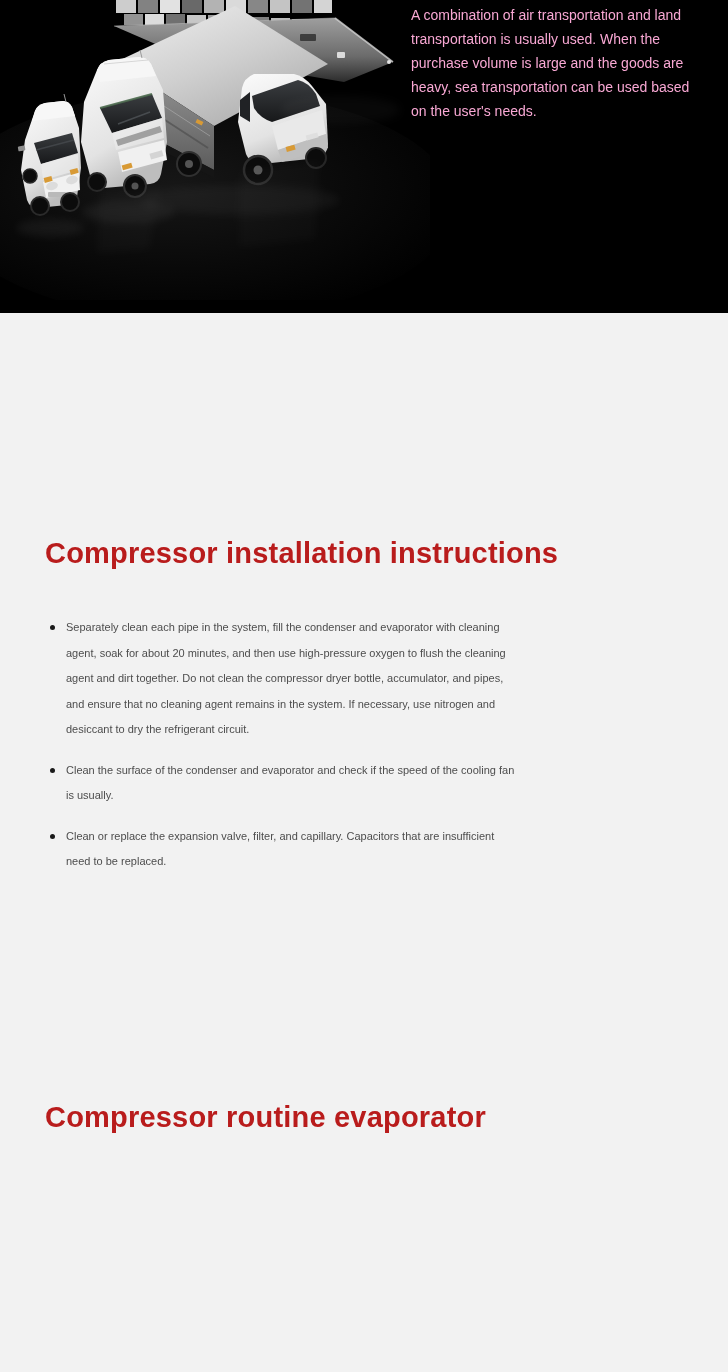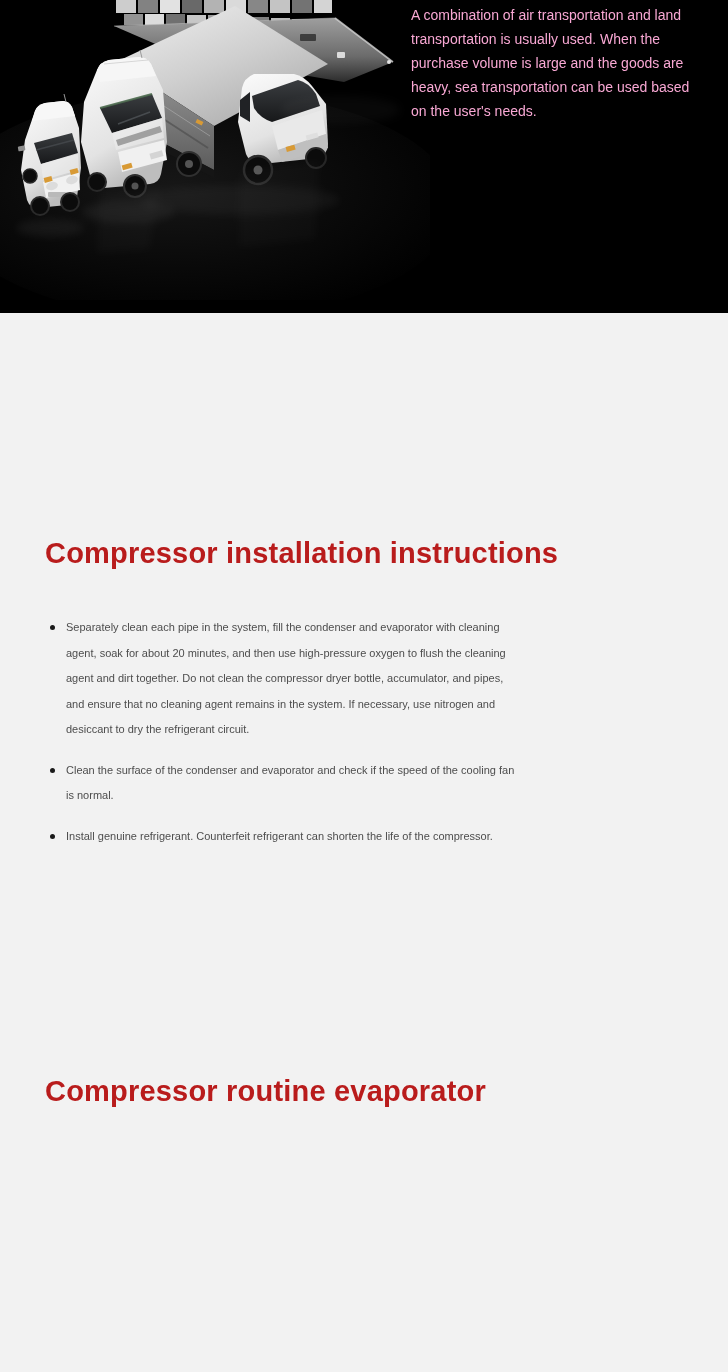--- a/index.html
+++ b/index.html
@@ -241,19 +241,19 @@
 
   <p class="hero-caption">A combination of air transportation and land transportation is usually used. When the purchase volume is large and the goods are heavy, sea transportation can be used based on the user's needs.</p>
 </div>
 
 <div class="content">
 
   <h2 class="section-heading heading-installation">Compressor installation instructions</h2>
 
   <ul class="bullet-list">
     <li>Separately clean each pipe in the system, fill the condenser and evaporator with cleaning agent, soak for about 20 minutes, and then use high-pressure oxygen to flush the cleaning agent and dirt together. Do not clean the compressor dryer bottle, accumulator, and pipes, and ensure that no cleaning agent remains in the system. If necessary, use nitrogen and desiccant to dry the refrigerant circuit.</li>
-    <li>Clean the surface of the condenser and evaporator and check if the speed of the cooling fan is normal.</li>
-    <li>Install genuine refrigerant. Counterfeit refrigerant can shorten the life of the compressor.</li>
+    <li>Clean the surface of the condenser and evaporator and check if the speed of the cooling fan is usually.</li>
+    <li>Clean or replace the expansion valve, filter, and capillary. Capacitors that are insufficient need to be replaced.</li>
   </ul>
 
   <h2 class="section-heading heading-maintenance">Compressor routine evaporator</h2>
 
 </div>
 
 </body></html>

